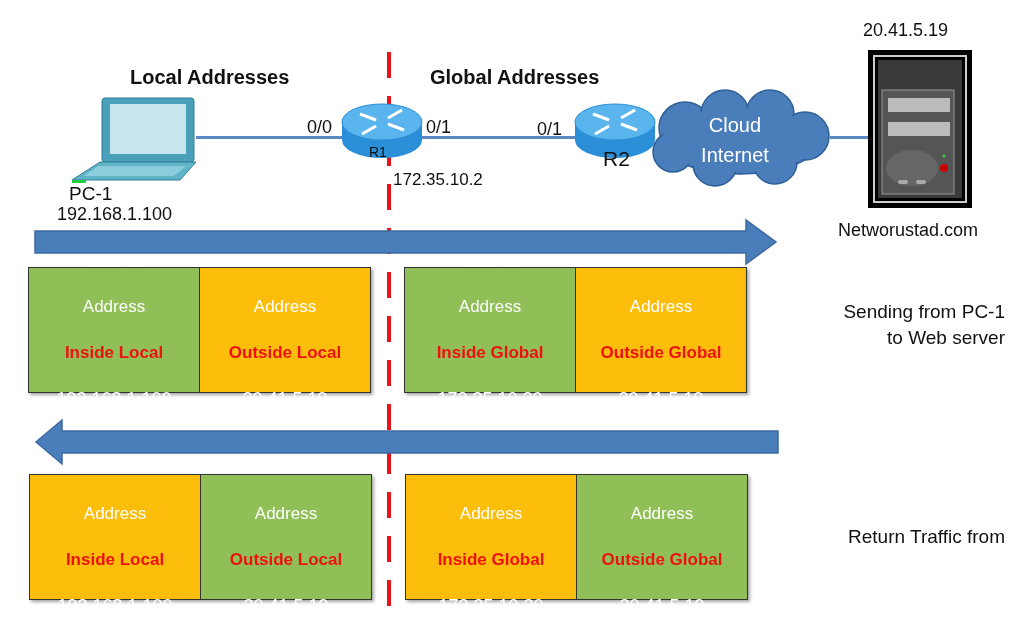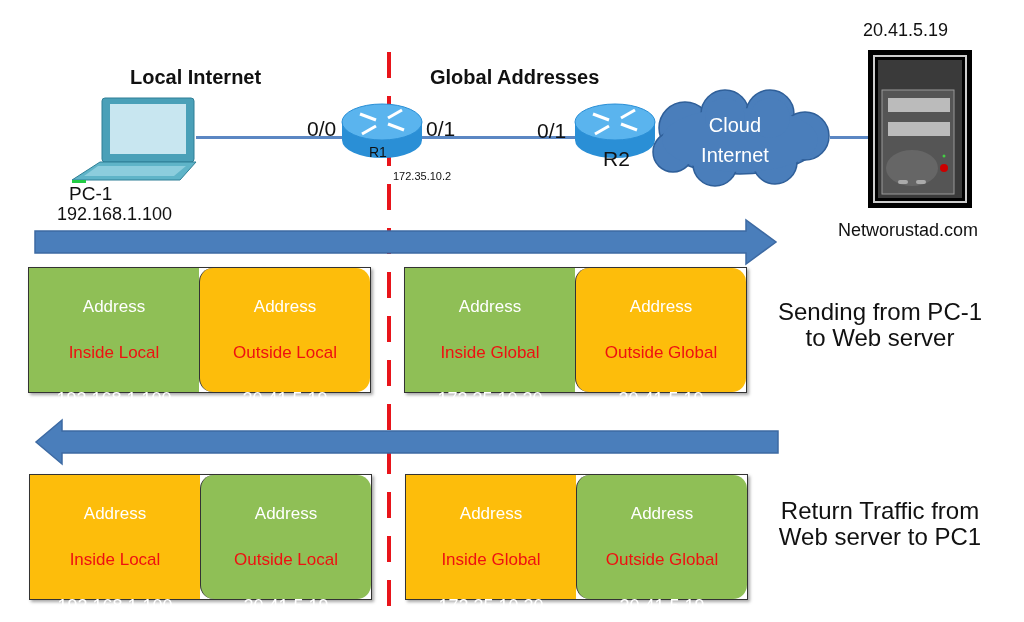--- a/index.html
+++ b/index.html
@@ -1,40 +1,40 @@
 <!DOCTYPE html>
 <html><head>
 <meta charset="utf-8">
 <style>
   html, body { margin:0; padding:0; background:#ffffff; }
   body { width:1024px; height:622px; position:relative; overflow:hidden;
          font-family:"Liberation Sans", sans-serif; color:#111; }
   .abs { position:absolute; }
   .heading { font-weight:bold; font-size:20px; color:#111; white-space:nowrap; }
-  .label { font-size:21px; color:#111; white-space:nowrap; }
-  .ip { font-size:11px; white-space:nowrap; }
+  .label { font-size:18px; color:#111; white-space:nowrap; }
+  .ip { font-size:17px; white-space:nowrap; }
   .divider { left:387px; top:52px; width:4px; height:560px;
              background:repeating-linear-gradient(to bottom,#e8141a 0 26px,transparent 26px 44px); }
   .arrow { position:absolute; }
   .tbl { position:absolute; display:flex; border:1.5px solid #333; box-shadow:2px 2px 3px rgba(0,0,0,0.35); height:124px; }
   .cell { display:flex; flex-direction:column; align-items:center; justify-content:center;
           color:#fff; font-weight:bold; font-size:17px; line-height:26px; text-align:center;gap:20px; }
-  .cell + .cell { border-left:1.5px solid #333;border-radius:14px; }
+  .cell + .cell { border-left:1.5px solid #333; }
   .green { background:#8fbf56; }
   .orange { background:#fdbd0b; }
-  .cell .kind { color:#ee1111; font-weight:normal; }
+  .cell .kind { color:#ee1111; font-weight:bold; }
   .cell .addr { font-weight:normal; font-size:18px; }
   .cell .t1, .cell .t2 { font-weight:normal; }
-  .caption { font-size:24px; line-height:26px; color:#111; text-align:center; white-space:nowrap; }
+  .caption { font-size:19px; line-height:26px; color:#111; text-align:right; white-space:nowrap; }
   .link { position:absolute; height:3px; background:#5b87c3; }
 </style>
 </head>
 <body>
 
-<div class="abs heading" style="left:130px;top:66px;">Local Internet</div>
+<div class="abs heading" style="left:130px;top:66px;">Local Addresses</div>
 <div class="abs heading" style="left:430px;top:66px;">Global Addresses</div>
 
 <div class="link" style="left:196px;top:136px;width:150px;"></div>
 <div class="link" style="left:420px;top:136px;width:165px;"></div>
 <div class="link" style="left:830px;top:136px;width:40px;"></div>
 
 <svg class="abs" style="left:70px;top:96px;" width="130" height="90">
   <rect x="32" y="2" width="92" height="64" rx="3" fill="#4aa0b8" stroke="#2f7f96"></rect>
   <rect x="40" y="8" width="76" height="50" fill="#c8e6f0"></rect>
   <polygon points="30,66 126,66 110,84 2,84" fill="#5fb4c8" stroke="#2f7f96"></polygon>
@@ -172,16 +172,15 @@
     <span class="kind">Inside Global</span>
     <span class="addr">172.35.10.20</span>
   </div>
   <div class="cell green" style="width:170px;">
     <span class="t1">Destination</span>
     <span class="t2">Address</span>
     <span class="kind">Outside Global</span>
     <span class="addr">20.41.5.19</span>
   </div>
 </div>
-<div class="abs caption" style="left:755px;top:498px;width:250px;">
+<div class="abs caption" style="left:755px;top:524px;width:250px;">
   <div>Return Traffic from</div>
-  <div>Web server to PC1</div>
 </div>
 
 </body></html>

